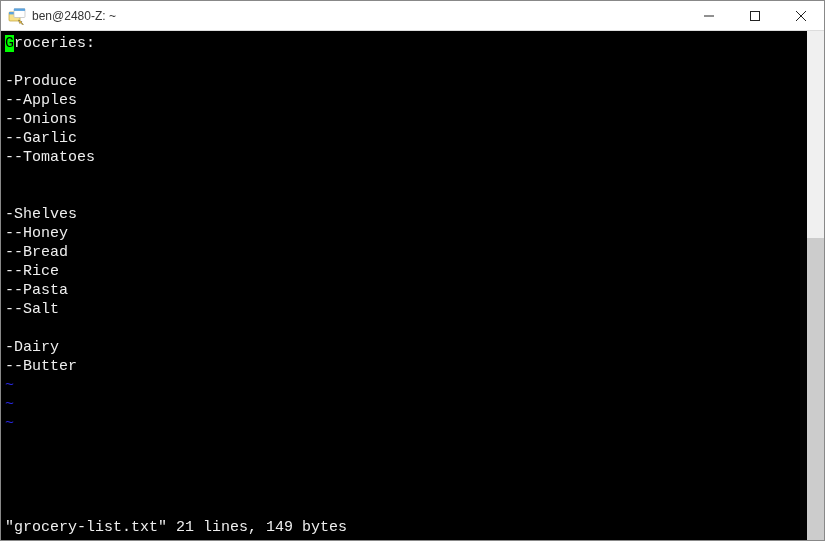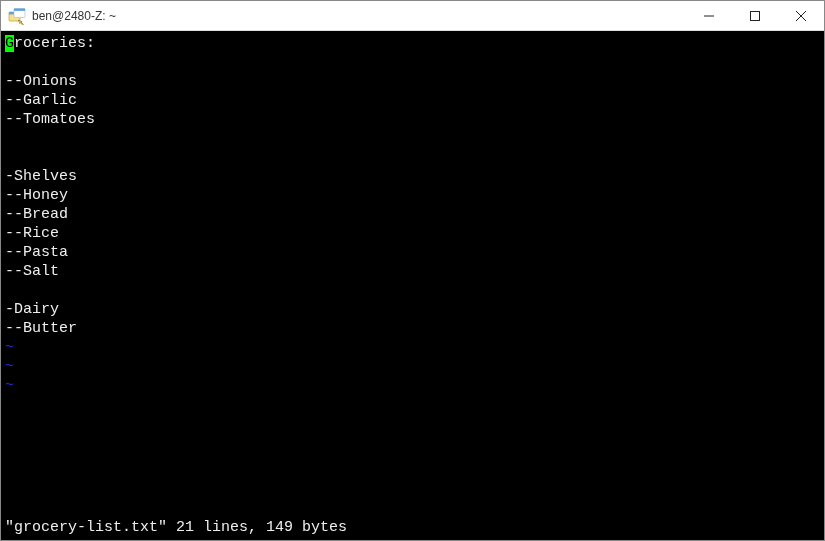--- a/index.html
+++ b/index.html
@@ -51,21 +51,20 @@
       color: #222;
     }
     .win-btn svg {
       display: block;
     }
     .terminal-area {
       position: relative;
       width: 100%;
       height: calc(100% - 30px);
       display: flex;
-      flex-direction: column;
     }
     .terminal {
       background: #000000;
       flex: 1;
       font-family: "Consolas", "Courier New", monospace;
       font-size: 15px;
       line-height: 19px;
       color: #eeeeee;
       padding: 3px 4px 3px 4px;
       position: relative;
@@ -135,20 +134,22 @@
         <line x1="0" y1="0" x2="10" y2="10" stroke="#222" stroke-width="1"></line>
         <line x1="10" y1="0" x2="0" y2="10" stroke="#222" stroke-width="1"></line>
       </svg>
   </div>
 </div>
 
 <div class="terminal-area">
   <div class="terminal">
     <div class="line"><span class="cursor-char">G</span><span>roceries:</span></div>
     <div class="line"></div>
+    <div class="line">-Produce</div>
+    <div class="line">--Apples</div>
     <div class="line">--Onions</div>
     <div class="line">--Garlic</div>
     <div class="line">--Tomatoes</div>
     <div class="line"></div>
     <div class="line"></div>
     <div class="line">-Shelves</div>
     <div class="line">--Honey</div>
     <div class="line">--Bread</div>
     <div class="line">--Rice</div>
     <div class="line">--Pasta</div>

